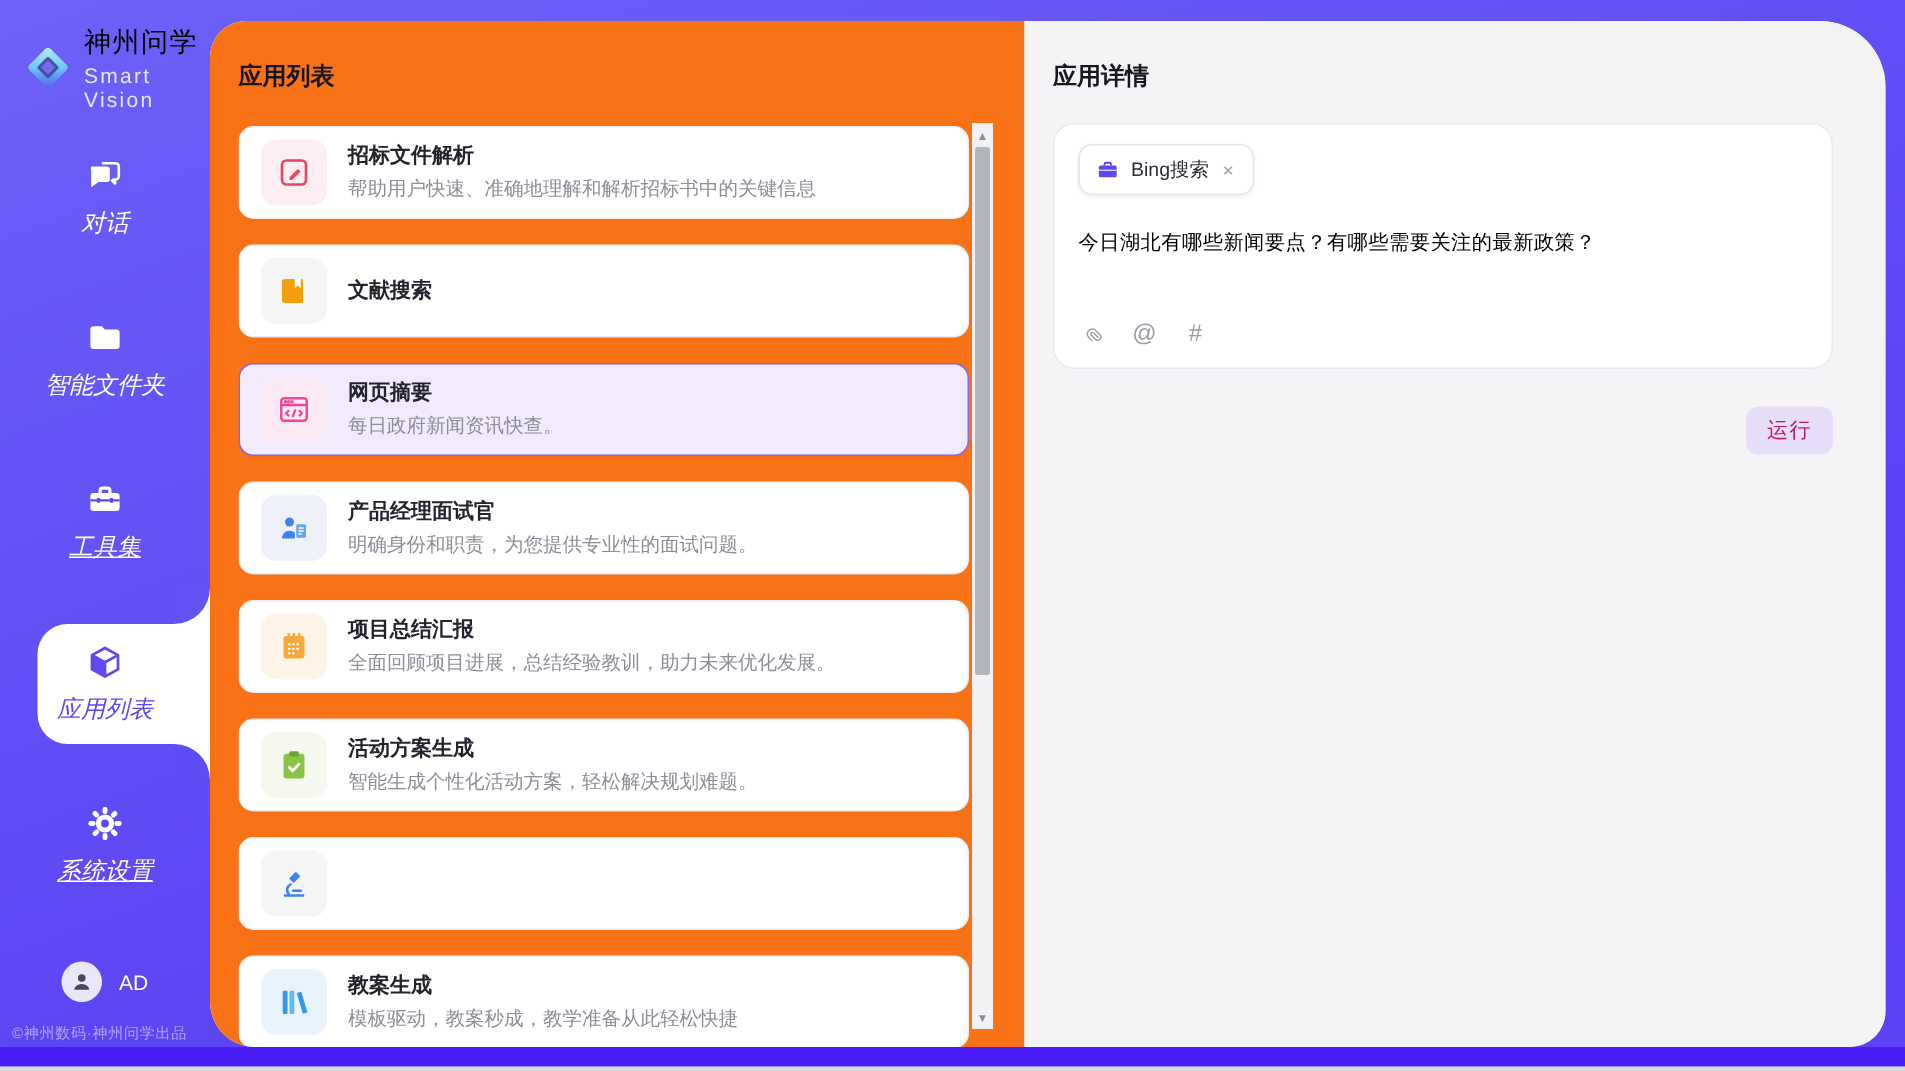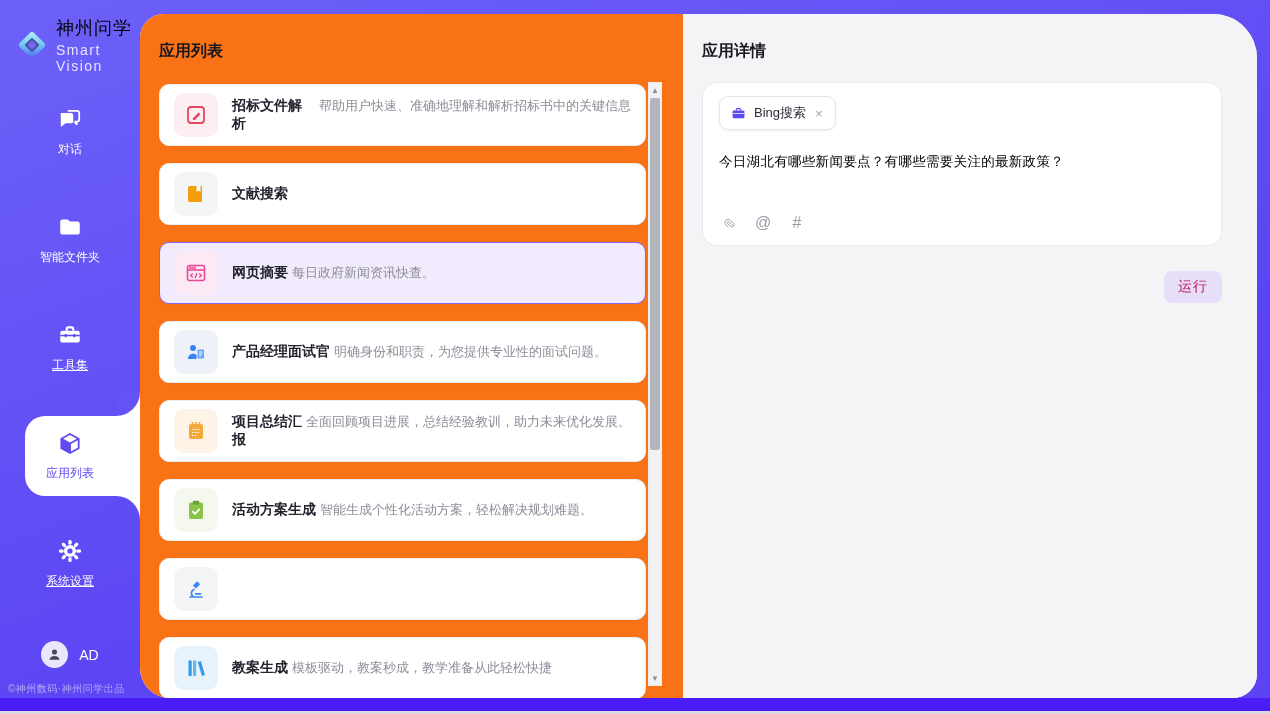--- a/index.html
+++ b/index.html
@@ -17,21 +17,21 @@
   
   .sidebar { position:absolute; left:0; top:0; width:140px; height:698px; }
   .logo-row { display:flex; align-items:center; gap:8px; padding:16px 0 0 16px; }
   .logo-diamond { width:32px; height:32px; flex:0 0 32px; }
   .brand-col { display:flex; flex-direction:column; }
   .brand-name { color:#000000; font-size:18px; font-weight:400; letter-spacing:1px; }
   .brand-sub  { color:#e7e4ff; font-size:14px; letter-spacing:1.5px; margin-top:2px; }
 
   .nav { position:absolute; top:78px; left:0; right:0; }
   .nav-item { height:108px; display:flex; flex-direction:column; align-items:center; justify-content:center; gap:9px; position:relative; cursor:pointer; }
-  .nav-label { color:#fff; font-size:12px; position:relative; z-index:2; }
+  .nav-label { color:#fff; font-size:16px; position:relative; z-index:2;font-style:italic; }
   .nav-label.underlined { text-decoration:underline; }
   .nav-icon { position:relative; z-index:2; width:26px; height:26px; display:flex; align-items:center; justify-content:center; }
 
   .active-bg { position:absolute; left:25px; right:0; top:14px; bottom:14px; background:#fff; border-radius:20px 0 0 20px; z-index:1; }
   .active-bg::before { content:""; position:absolute; top:-24px; right:0; width:24px; height:24px; background:#fff; }
   .active-bg::after  { content:""; position:absolute; bottom:-24px; right:0; width:24px; height:24px; background:#fff; }
   .curve-mask-top, .curve-mask-bottom { position:absolute; right:0; width:24px; height:24px; z-index:2; }
   .curve-mask-top    { top:-24px;    background:#6353f5; border-bottom-right-radius:24px; }
   .curve-mask-bottom { bottom:-24px; background:#5f4df4; border-top-right-radius:24px; }
   .nav-item.active .nav-label { color:#5b49f0; }
@@ -46,21 +46,21 @@
     border-radius:24px 44px 24px 30px; overflow:hidden; display:flex; background:#fff; z-index:3; }
 
   .list-panel { width:543px; flex:0 0 543px; background:#f97316; position:relative; }
   .panel-title { position:absolute; top:27px; left:19px; font-size:16px; font-weight:700; color:#17171f; }
 
   .cards { position:absolute; top:68px; left:19px; width:487px; bottom:0; display:flex; flex-direction:column; gap:17px; padding-top:2px; overflow:hidden; }
   .card { flex:0 0 62px; height:62px; border:1px solid #ececf1; border-radius:10px; background:#fff;
     display:flex; align-items:center; gap:14px; padding:0 14px; cursor:pointer; box-shadow:0 1px 2px rgba(20,20,40,.03); }
   .card.selected { background:#f1ebfd; border:1.5px solid #8b63f2; }
   .app-icon { width:44px; height:44px; flex:0 0 44px; border-radius:10px; display:flex; align-items:center; justify-content:center; }
-  .card-text { display:flex; flex-direction:row; gap:4px; min-width:0; }
+  .card-text { display:flex; flex-direction:column; gap:4px; min-width:0; }
   .card-title { font-size:14px; font-weight:700; color:#23232e; }
   .card-desc  { font-size:13px; color:#8d8d99; white-space:nowrap; }
 
   .bg-pink   { background:#fdeef1; }
   .bg-gray   { background:#f4f5f7; }
   .bg-rose   { background:#fbe9f4; }
   .bg-blue   { background:#eef2f8; }
   .bg-amber  { background:#fdf3e6; }
   .bg-green  { background:#f4f8ee; }
   .bg-lblue  { background:#e9f3fb; }

